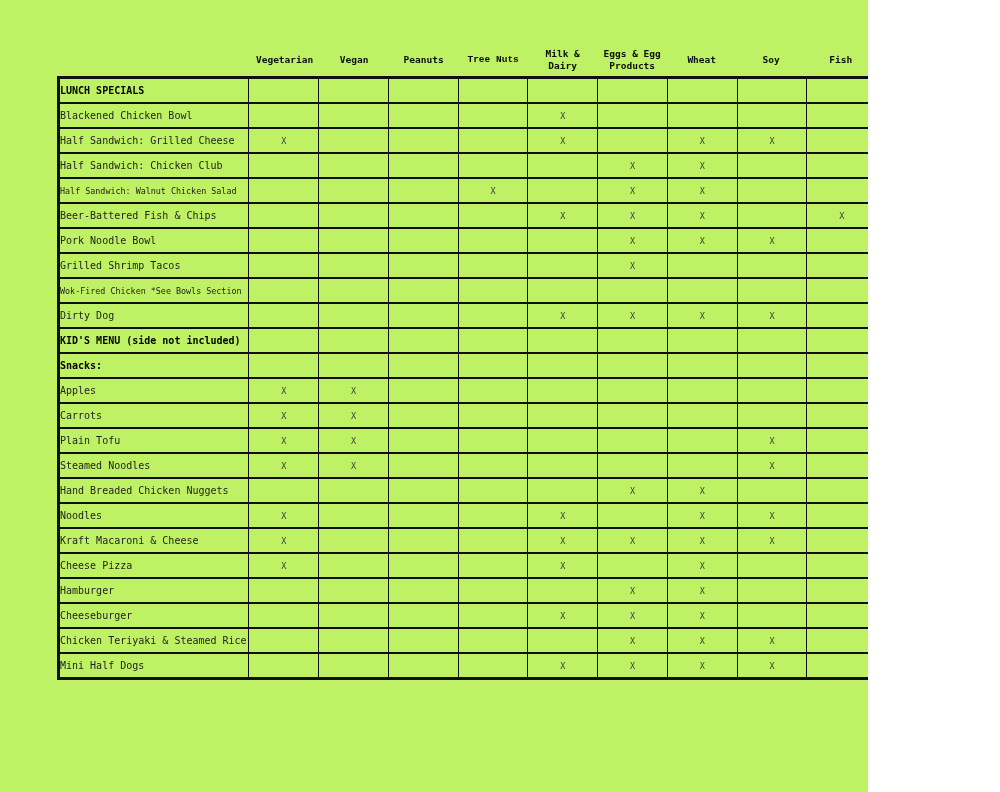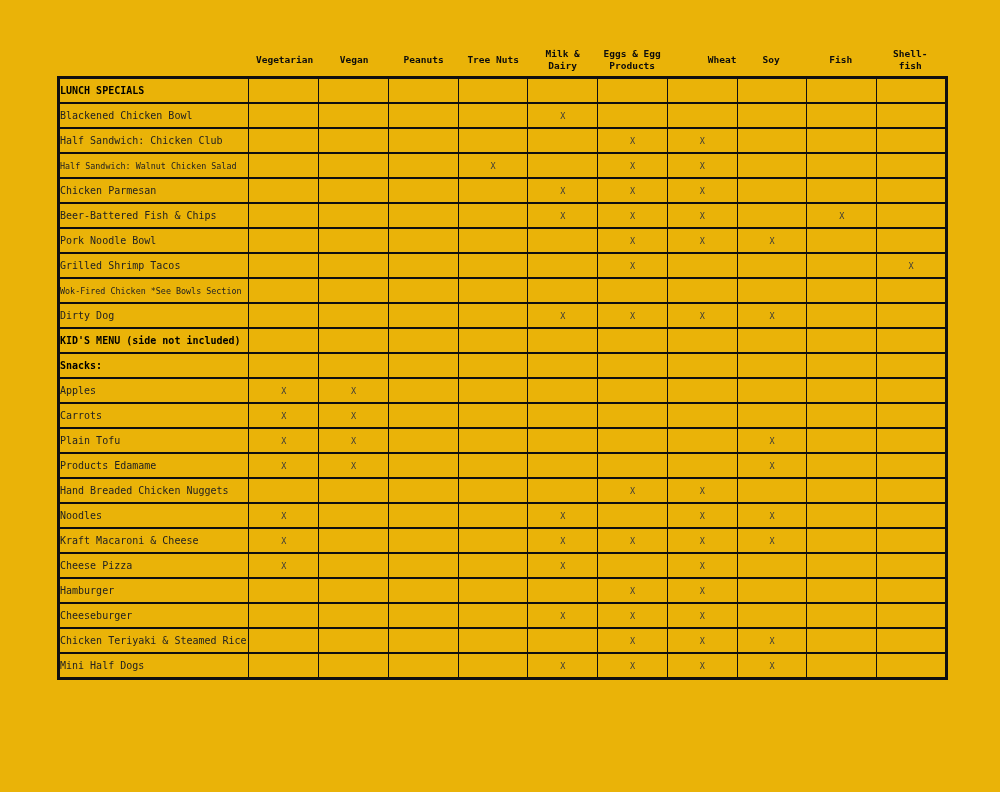--- a/index.html
+++ b/index.html
@@ -2,23 +2,23 @@
 <html><head>
 <meta charset="utf-8">
 <style>
   html, body {
     margin: 0;
     padding: 0;
     background: #ffffff;
   }
   .page {
     position: relative;
-    width: 1000px;
+    width: 868px;
     height: 792px;
-    background: #eab308;
+    background: #bef264;
     font-family: "DejaVu Sans Mono", monospace;
     overflow: hidden;
   }
   .sheet {
     position: absolute;
     left: 57px;
     top: 47px;
     width: 891px;
   }
   .col-headers {
@@ -79,26 +79,26 @@
 </head>
 <body>
 
 <div class="page">
   <div class="sheet">
     <div class="col-headers" id="colHeaders">
         <div class="hcell spacer" style="width: 21.45%;"></div>
         <div class="hcell" style="width: 7.855%;">Vegetarian</div>
         <div class="hcell" style="width: 7.855%;">Vegan</div>
         <div class="hcell" style="width: 7.855%; margin-top: 23px;">Peanuts</div>
-        <div class="hcell" style="width: 7.855%;">Tree Nuts</div>
+        <div class="hcell" style="width: 7.855%; font-family: Liberation Mono, monospace;">Tree Nuts</div>
         <div class="hcell" style="width: 7.855%;">Milk &amp;
 Dairy</div>
         <div class="hcell" style="width: 7.855%;">Eggs &amp; Egg
 Products</div>
-        <div class="hcell" style="width: 7.855%; text-align: right;">Wheat</div>
+        <div class="hcell" style="width: 7.855%;">Wheat</div>
         <div class="hcell" style="width: 7.855%;">Soy</div>
         <div class="hcell" style="width: 7.855%;">Fish</div>
         <div class="hcell" style="width: 7.855%;">Shell-
 fish</div>
       </div>
     <table class="grid">
       <colgroup id="colGroup">
           <col class="col-label">
           <col class="col-allergen">
           <col class="col-allergen">
@@ -132,20 +132,33 @@
             <td class="mcell"></td>
             <td class="mcell"></td>
             <td class="mcell">X</td>
             <td class="mcell"></td>
             <td class="mcell"></td>
             <td class="mcell"></td>
             <td class="mcell"></td>
             <td class="mcell"></td>
           </tr>
           <tr>
+            <td class="rlabel">Half Sandwich: Grilled Cheese</td>
+            <td class="mcell">X</td>
+            <td class="mcell"></td>
+            <td class="mcell"></td>
+            <td class="mcell"></td>
+            <td class="mcell">X</td>
+            <td class="mcell"></td>
+            <td class="mcell">X</td>
+            <td class="mcell">X</td>
+            <td class="mcell"></td>
+            <td class="mcell"></td>
+          </tr>
+          <tr>
             <td class="rlabel">Half Sandwich: Chicken Club</td>
             <td class="mcell"></td>
             <td class="mcell"></td>
             <td class="mcell"></td>
             <td class="mcell"></td>
             <td class="mcell"></td>
             <td class="mcell">X</td>
             <td class="mcell">X</td>
             <td class="mcell"></td>
             <td class="mcell"></td>
@@ -158,33 +171,20 @@
             <td class="mcell"></td>
             <td class="mcell">X</td>
             <td class="mcell"></td>
             <td class="mcell">X</td>
             <td class="mcell">X</td>
             <td class="mcell"></td>
             <td class="mcell"></td>
             <td class="mcell"></td>
           </tr>
           <tr>
-            <td class="rlabel">Chicken Parmesan</td>
-            <td class="mcell"></td>
-            <td class="mcell"></td>
-            <td class="mcell"></td>
-            <td class="mcell"></td>
-            <td class="mcell">X</td>
-            <td class="mcell">X</td>
-            <td class="mcell">X</td>
-            <td class="mcell"></td>
-            <td class="mcell"></td>
-            <td class="mcell"></td>
-          </tr>
-          <tr>
             <td class="rlabel">Beer-Battered Fish &amp; Chips</td>
             <td class="mcell"></td>
             <td class="mcell"></td>
             <td class="mcell"></td>
             <td class="mcell"></td>
             <td class="mcell">X</td>
             <td class="mcell">X</td>
             <td class="mcell">X</td>
             <td class="mcell"></td>
             <td class="mcell">X</td>
@@ -301,21 +301,21 @@
             <td class="mcell"></td>
             <td class="mcell"></td>
             <td class="mcell"></td>
             <td class="mcell"></td>
             <td class="mcell"></td>
             <td class="mcell">X</td>
             <td class="mcell"></td>
             <td class="mcell"></td>
           </tr>
           <tr>
-            <td class="rlabel">Products Edamame</td>
+            <td class="rlabel">Steamed Noodles</td>
             <td class="mcell">X</td>
             <td class="mcell">X</td>
             <td class="mcell"></td>
             <td class="mcell"></td>
             <td class="mcell"></td>
             <td class="mcell"></td>
             <td class="mcell"></td>
             <td class="mcell">X</td>
             <td class="mcell"></td>
             <td class="mcell"></td>

